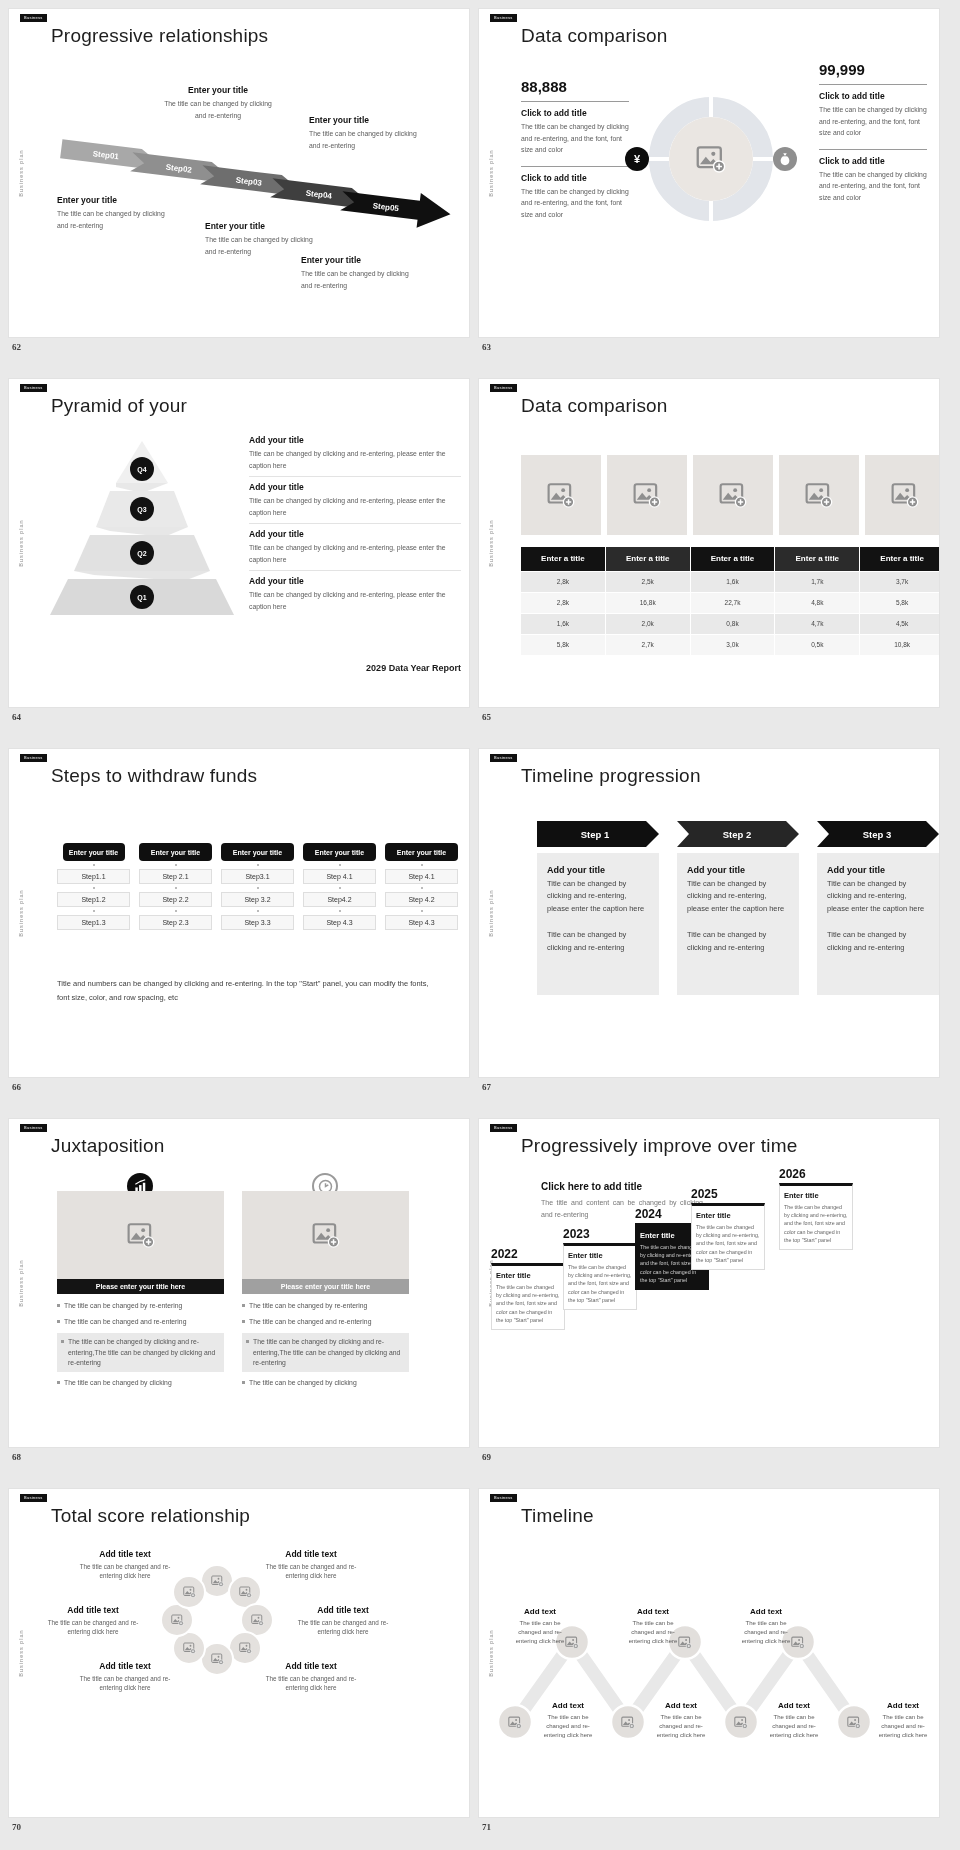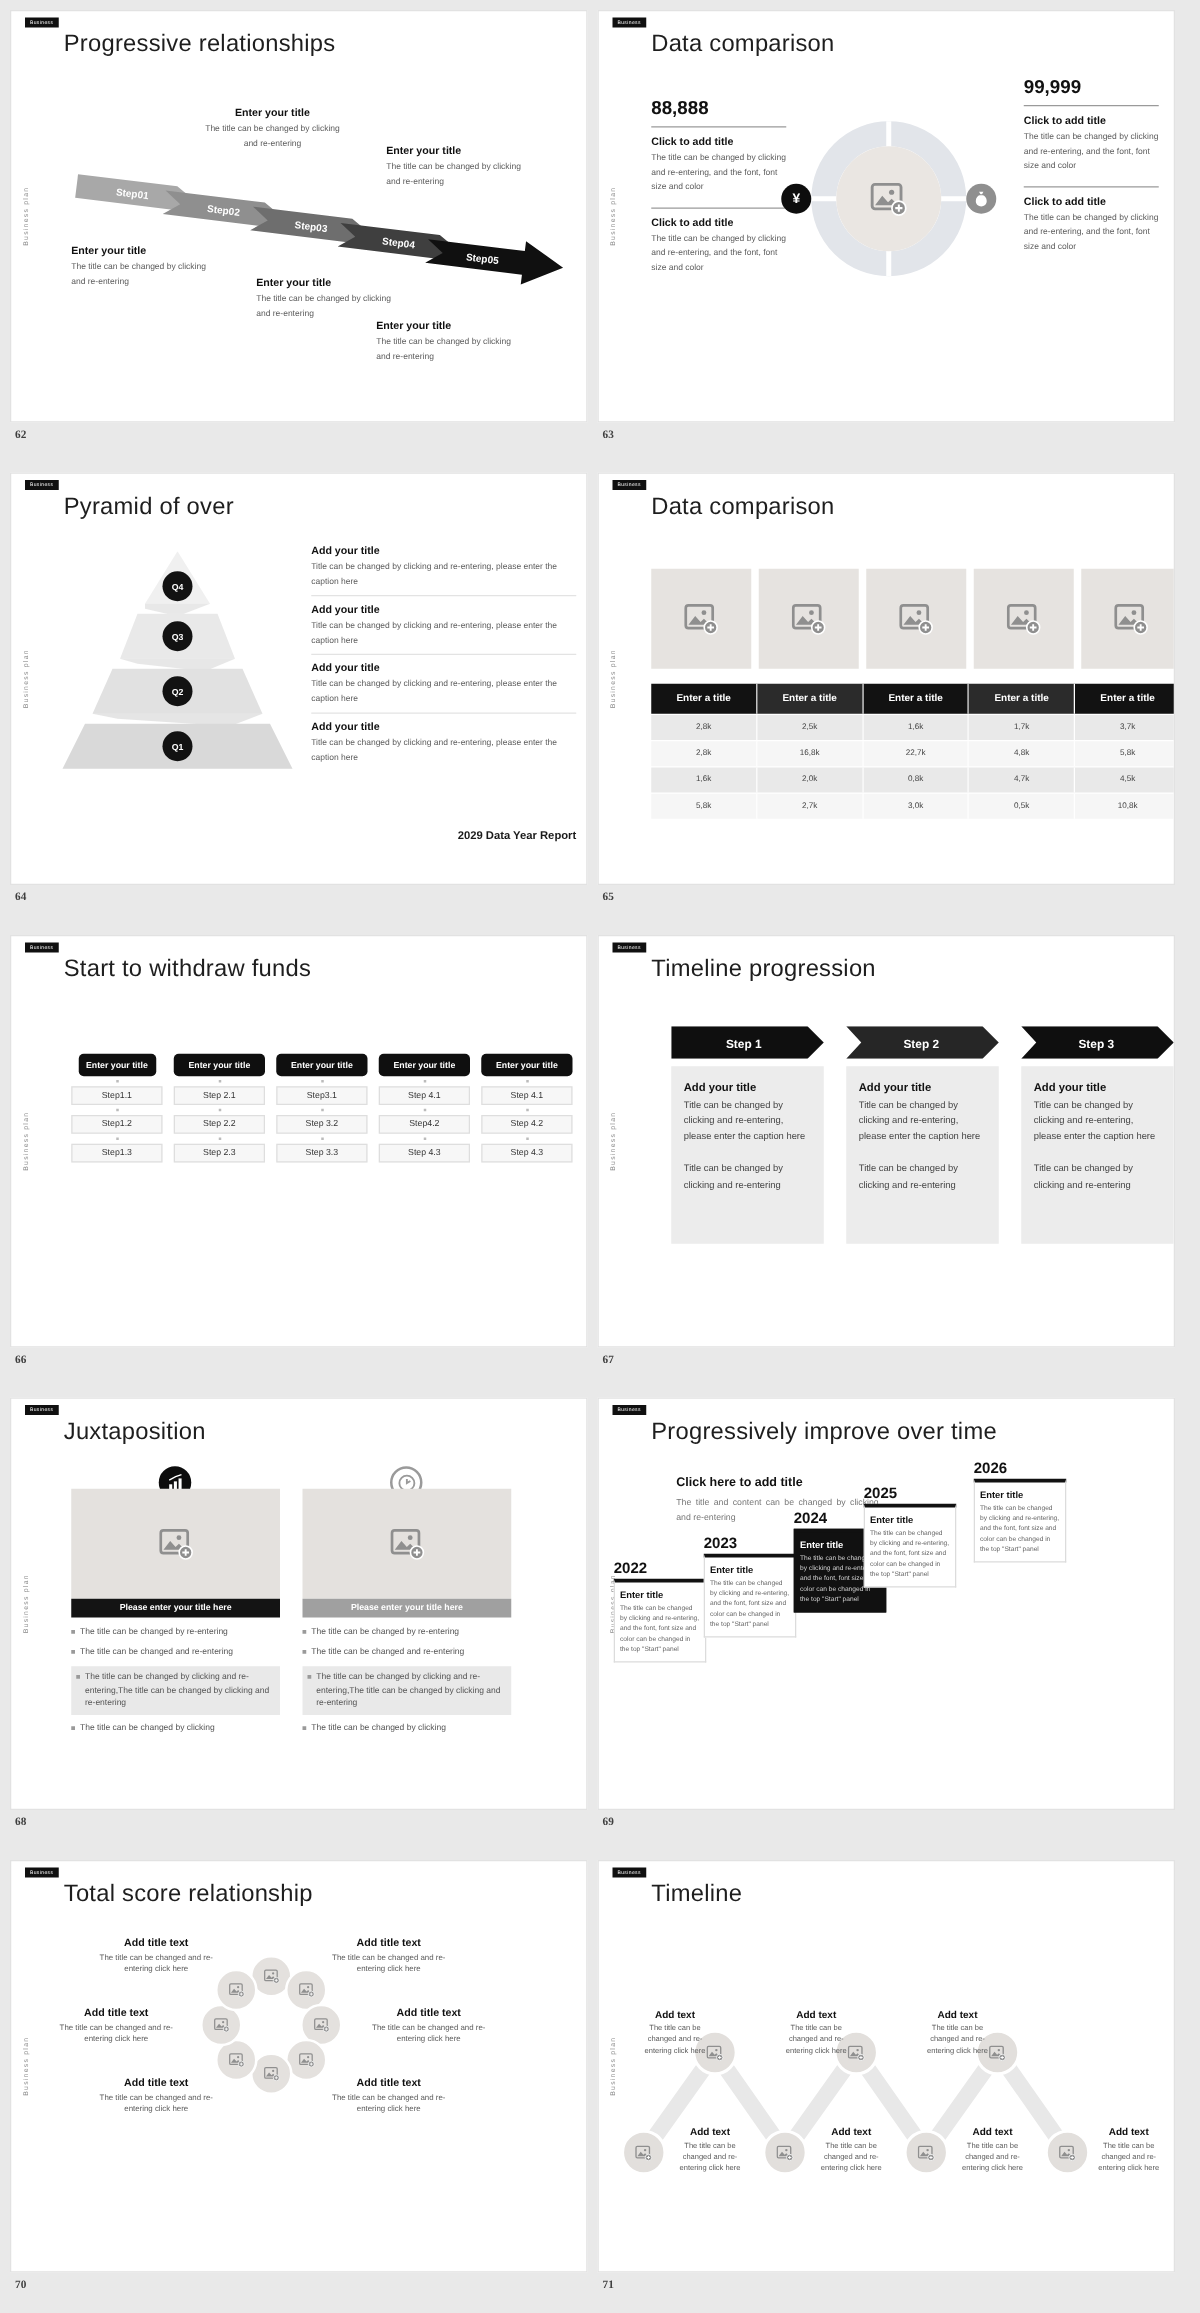--- a/index.html
+++ b/index.html
@@ -203,21 +203,21 @@
         <p class="it-b">The title can be changed by clicking and re-entering, and the font, font size and color</p>
       </div>
     </div>
     <div class="num">63</div>
   </div>
 
   <div class="cell">
     <div class="card">
       <div class="badge">Business</div>
       <div class="side">Business plan</div>
-      <div class="stitle">Pyramid of over</div>
+      <div class="stitle">Pyramid of your</div>
       <svg class="abs" style="left:35px;top:62px" width="200" height="178" viewBox="0 0 200 178">
         <polygon points="98,0 124,42 72,42" fill="#f0f0f0"></polygon>
         <polygon points="72,42 124,42 98,52 72,46" fill="#d2d2d2" opacity="0.5"></polygon>
         <polygon points="66,50 130,50 144,86 52,86" fill="#e9e9e9"></polygon>
         <polygon points="52,86 144,86 120,96 66,90" fill="#cfcfcf" opacity="0.5"></polygon>
         <polygon points="46,94 150,94 166,130 30,130" fill="#e1e1e1"></polygon>
         <polygon points="30,130 166,130 140,140 50,134" fill="#cccccc" opacity="0.5"></polygon>
         <polygon points="24,138 172,138 190,174 6,174" fill="#d9d9d9"></polygon>
         <circle cx="98" cy="28" r="12" fill="#121212"></circle>
         <text x="98" y="31" text-anchor="middle" font-size="7" font-weight="bold" fill="#fff">Q4</text>
@@ -312,21 +312,21 @@
         <div class="tcell" style="background:#f6f6f6">10,8k</div>
       </div>
     </div>
     <div class="num">65</div>
   </div>
 
   <div class="cell">
     <div class="card">
       <div class="badge">Business</div>
       <div class="side">Business plan</div>
-      <div class="stitle">Start to withdraw funds</div>
+      <div class="stitle">Steps to withdraw funds</div>
       <div class="s66col" style="left:48px;top:94px">
         <div class="s66hdr" style="width:62px">Enter your title</div>
         <div class="dot"></div>
         <div class="s66box">Step1.1</div>
         <div class="dot"></div>
         <div class="s66box">Step1.2</div>
         <div class="dot"></div>
         <div class="s66box">Step1.3</div>
       </div>
       <div class="s66col" style="left:130px;top:94px">
@@ -358,20 +358,21 @@
       </div>
       <div class="s66col" style="left:376px;top:94px">
         <div class="s66hdr">Enter your title</div>
         <div class="dot"></div>
         <div class="s66box">Step 4.1</div>
         <div class="dot"></div>
         <div class="s66box">Step 4.2</div>
         <div class="dot"></div>
         <div class="s66box">Step 4.3</div>
       </div>
+      <p class="abs" style="left:48px;top:228px;width:372px;font-size:7.5px;color:#3d3d3d;line-height:1.9;margin:0">Title and numbers can be changed by clicking and re-entering. In the top "Start" panel, you can modify the fonts, font size, color, and row spacing, etc</p>
     </div>
     <div class="num">66</div>
   </div>
 
   <div class="cell">
     <div class="card">
       <div class="badge">Business</div>
       <div class="side">Business plan</div>
       <div class="stitle">Timeline progression</div>
       <svg class="abs" style="left:58px;top:72px" width="404" height="26" viewBox="0 0 404 26">

